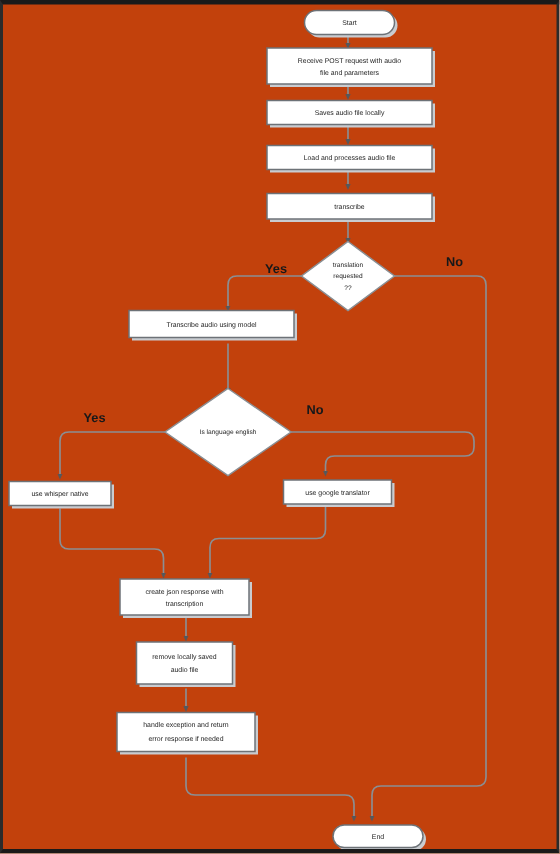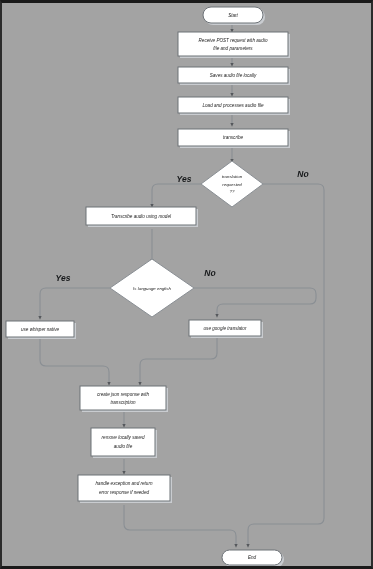--- a/index.html
+++ b/index.html
@@ -4,29 +4,28 @@
 <style>
   html, body {
     margin: 0;
     padding: 0;
     background: #ffffff;
   }
   #page {
     position: relative;
     width: 373px;
     height: 569px;
-    background: #a3a3a3;
+    background: #c2410c;
     border-top: 3px solid #1a1a1a;
     border-bottom: 3px solid #1a1a1a;
     border-left: 2px solid #2b2b2b;
     border-right: 2px solid #2b2b2b;
     box-sizing: border-box;
     overflow: hidden;
     font-family: "Liberation Sans", sans-serif;
-    font-style: italic;
   }
   #canvas {
     position: absolute;
     left: 0;
     top: 0;
   }
   .node-rect {
     fill: #ffffff;
     stroke: #6d7277;
     stroke-width: 1;

